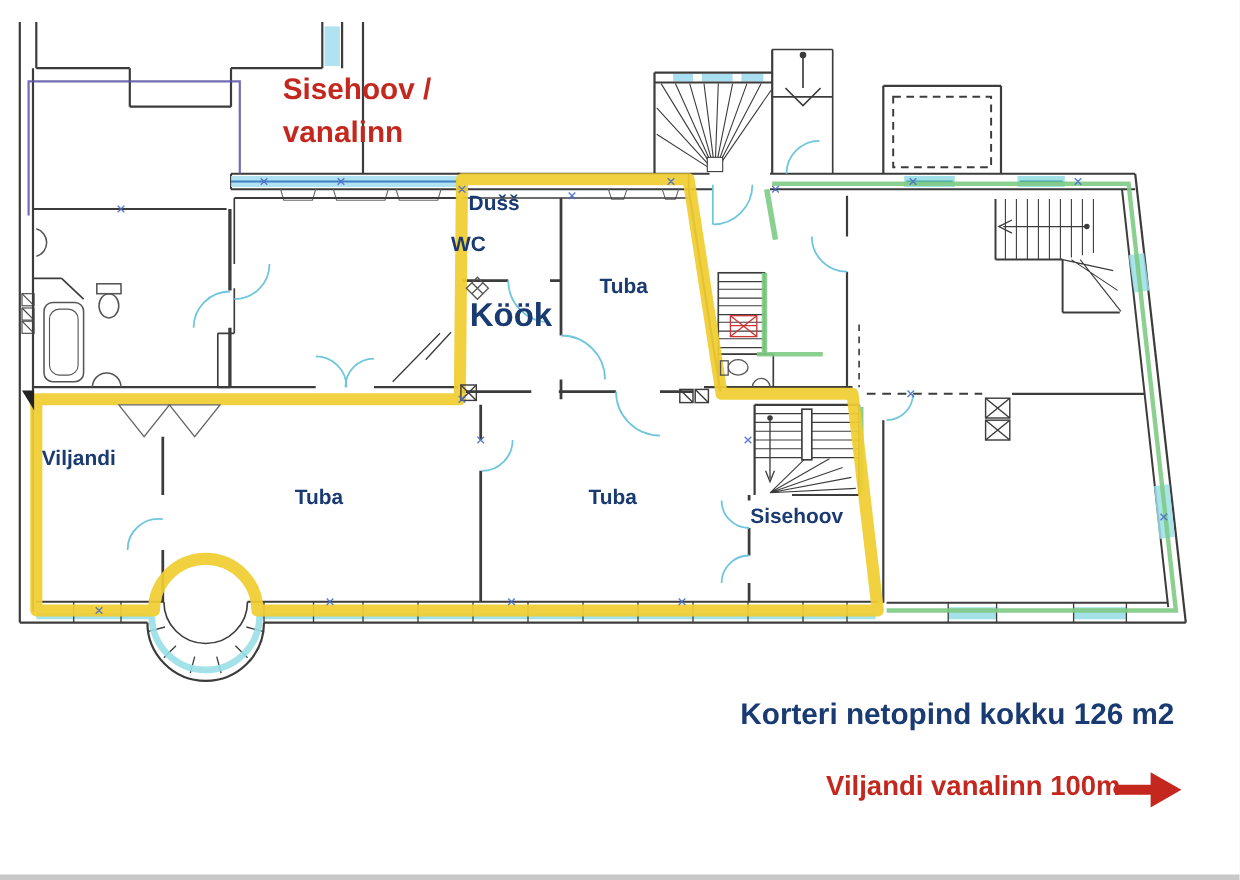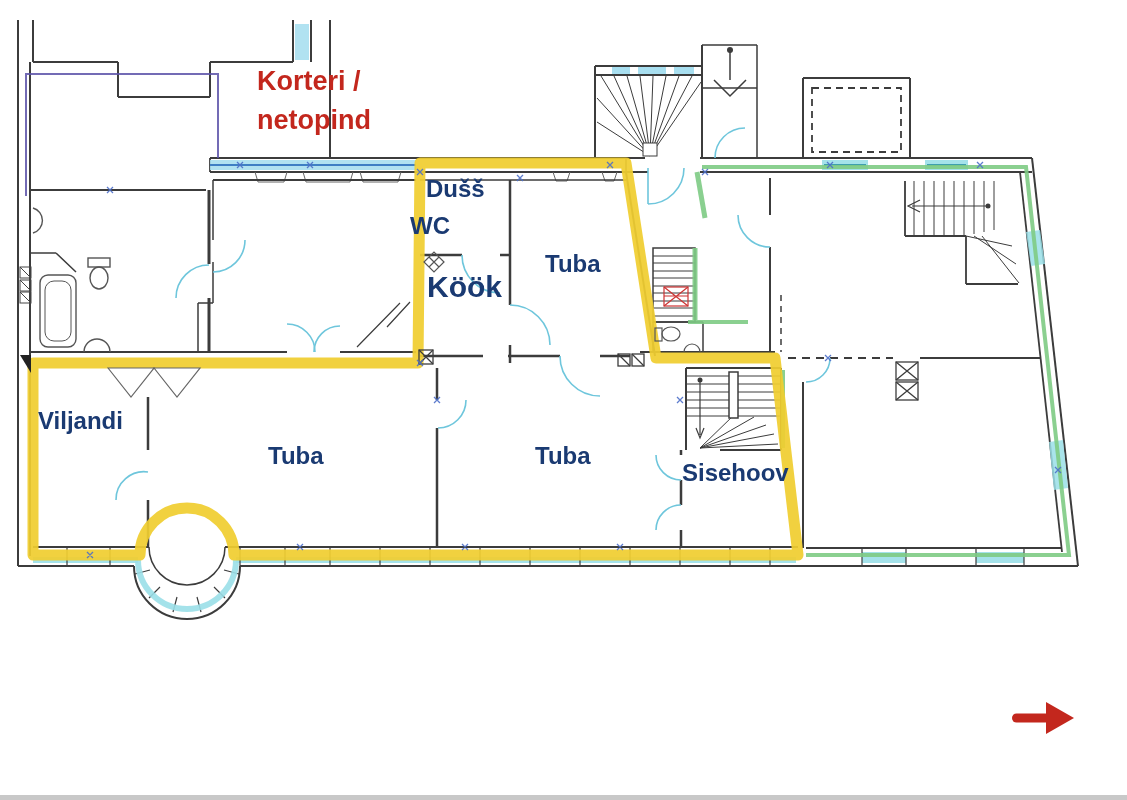--- a/index.html
+++ b/index.html
@@ -8,21 +8,21 @@
     --label-red:#c3271d; --door-arc-blue:#6ec6dc; --utility-purple:#5b51a8;
     --tick-blue:#4d6fc9; --hatch-red:#cc3333;
   }
   *{box-sizing:border-box;margin:0;padding:0}
   body{background:#e9e9e9;font-family:"Liberation Sans","DejaVu Sans",sans-serif}
   .canvas{position:relative;width:1127px;height:800px;background:#ffffff;overflow:hidden}
   .plan-svg{position:absolute;left:0;top:0}
   .lbl{position:absolute;font-weight:700;white-space:nowrap;line-height:1.2}
   .lbl.navy{color:var(--label-navy)}
   .lbl.red{color:var(--label-red)}
-  .room{font-size:24px}
+  .room{font-size:19px}
   .courtyard{font-size:27px;line-height:1.45}
   .area-note{font-size:27px}
   .dist-note{font-size:25px}
   .bottom-strip{position:absolute;left:0;bottom:0;width:100%;height:5px;background:#c8c8c8}
   .arrow-wrap{position:absolute;left:1012px;top:702px;width:62px;height:32px}
 </style>
 </head>
 <body>
 
 <div class="canvas">
@@ -243,33 +243,35 @@
              M462,544 L468,550 M468,544 L462,550
              M617,544 L623,550 M623,544 L617,550
              M677,397 L683,403 M683,397 L677,403
              M825,355 L831,361 M831,355 L825,361
              M1055,467 L1061,473 M1061,467 L1055,473
              M297,544 L303,550 M303,544 L297,550
              M87,552 L93,558 M93,552 L87,558"></path>
   </svg>
 
   <div class="lbl red courtyard" style="left:257px;top:62px">
-    <div>Korteri /</div>
-    <div>netopind</div>
+    <div>Sisehoov /</div>
+    <div>vanalinn</div>
   </div>
 
   <div class="lbl navy room" style="left:426px;top:175px">Dušš</div>
   <div class="lbl navy room" style="left:410px;top:212px">WC</div>
   <div class="lbl navy room" style="left:427px;top:269px;font-size:30px">Köök</div>
   <div class="lbl navy room" style="left:545px;top:250px">Tuba</div>
   <div class="lbl navy room" style="left:38px;top:407px">Viljandi</div>
   <div class="lbl navy room" style="left:268px;top:442px">Tuba</div>
   <div class="lbl navy room" style="left:535px;top:442px">Tuba</div>
   <div class="lbl navy room" style="left:682px;top:459px">Sisehoov</div>
 
+  <div class="lbl navy area-note" style="left:673px;top:633px">Korteri netopind kokku 126 m2</div>
+  <div class="lbl red dist-note" style="left:751px;top:700px">Viljandi vanalinn 100m</div>
 
   <div class="arrow-wrap">
     <svg width="62" height="32" viewBox="0 0 62 32">
       <rect x="0" y="11.5" width="38" height="9" rx="4.5" fill="var(--label-red)"></rect>
       <polygon points="34,0 62,16 34,32" fill="var(--label-red)"></polygon>
     </svg>
   </div>
 
   <div class="bottom-strip"></div>
 </div>

